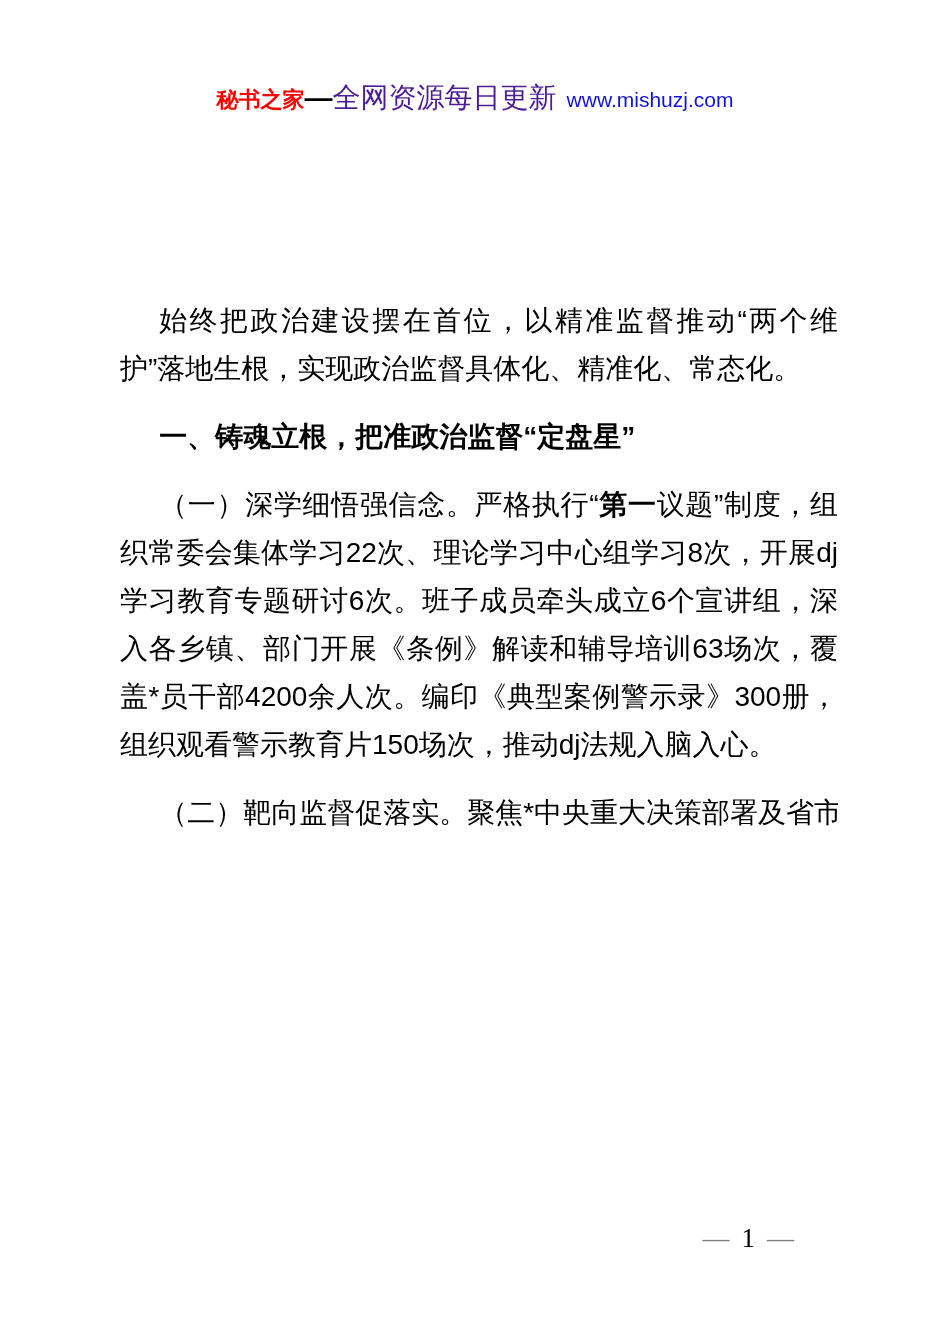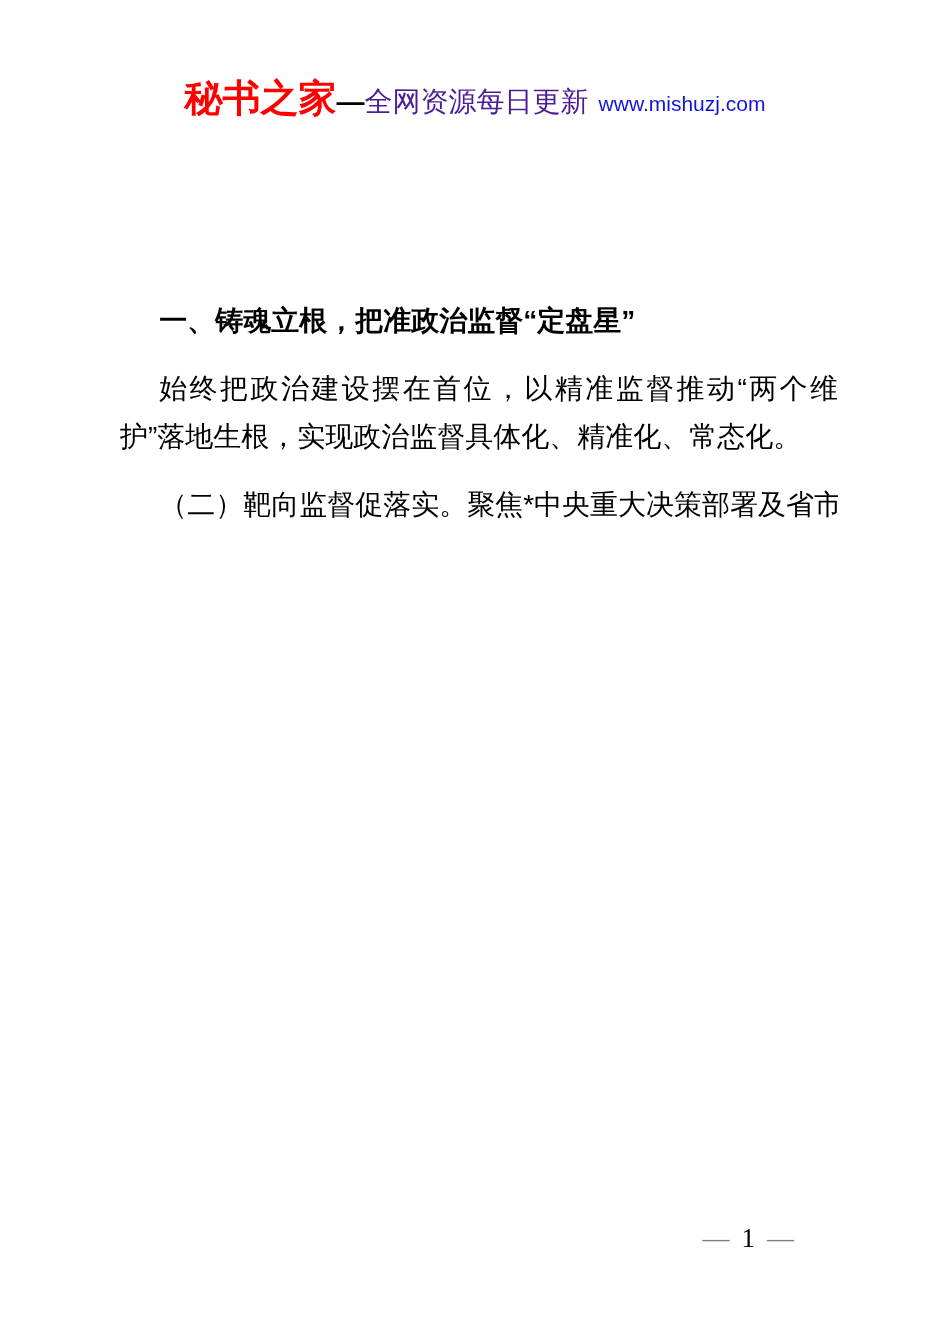--- a/index.html
+++ b/index.html
@@ -23,21 +23,21 @@
     left: 0;
     right: 0;
     text-align: center;
     font-size: 28px;
     line-height: 32px;
     white-space: nowrap;
   }
   .brand {
     color: #ff0000;
     font-weight: bold;
-    font-size: 38px;
+    font-size: 22px;
   }
   .header-dash {
     color: #000000;
     font-weight: bold;
   }
   .tagline {
     color: #4c1d95;
   }
   .site-url {
     color: #1212dd;
@@ -106,24 +106,25 @@
 
 <div class="page">
 
   <div class="site-header">
     <span class="brand">秘书之家</span><span class="header-dash">—</span><span class="tagline">全网资源每日更新</span><a class="site-url">www.mishuzj.com</a>
   </div>
 
 
   <div class="content">
 
+    <p class="para"><span>始终把政治建设摆在首位，以精准监督推动“两个维护”落地生根，实现政治监督具体化、精准化、常态化。</span></p>
+
     <p class="para heading"><span>一、铸魂立根，把准政治监督“定盘星”</span></p>
 
-    <p class="para"><span>始终把政治建设摆在首位，以精准监督推动“两个维护”落地生根，实现政治监督具体化、精准化、常态化。</span></p>
-
+    <p class="para"><span>（一）深学细悟强信念。严格执行“</span><span class="bold-run">第一</span><span>议题”制度，组织常委会集体学习22次、理论学习中心组学习8次，开展dj学习教育专题研讨6次。班子成员牵头成立6个宣讲组，深入各乡镇、部门开展《条例》解读和辅导培训63场次，覆盖*员干部4200余人次。编印《典型案例警示录》300册，组织观看警示教育片150场次，推动dj法规入脑入心。</span></p>
 
     <p class="para clip"><span>（二）靶向监督促落实。聚焦*中央重大决策部署及省市县</span></p>
   </div>
 
   <div class="page-footer">
     <span class="pg-dash">—</span><span class="pg-num">1</span><span class="pg-dash">—</span>
   </div>
 
 </div>
 

